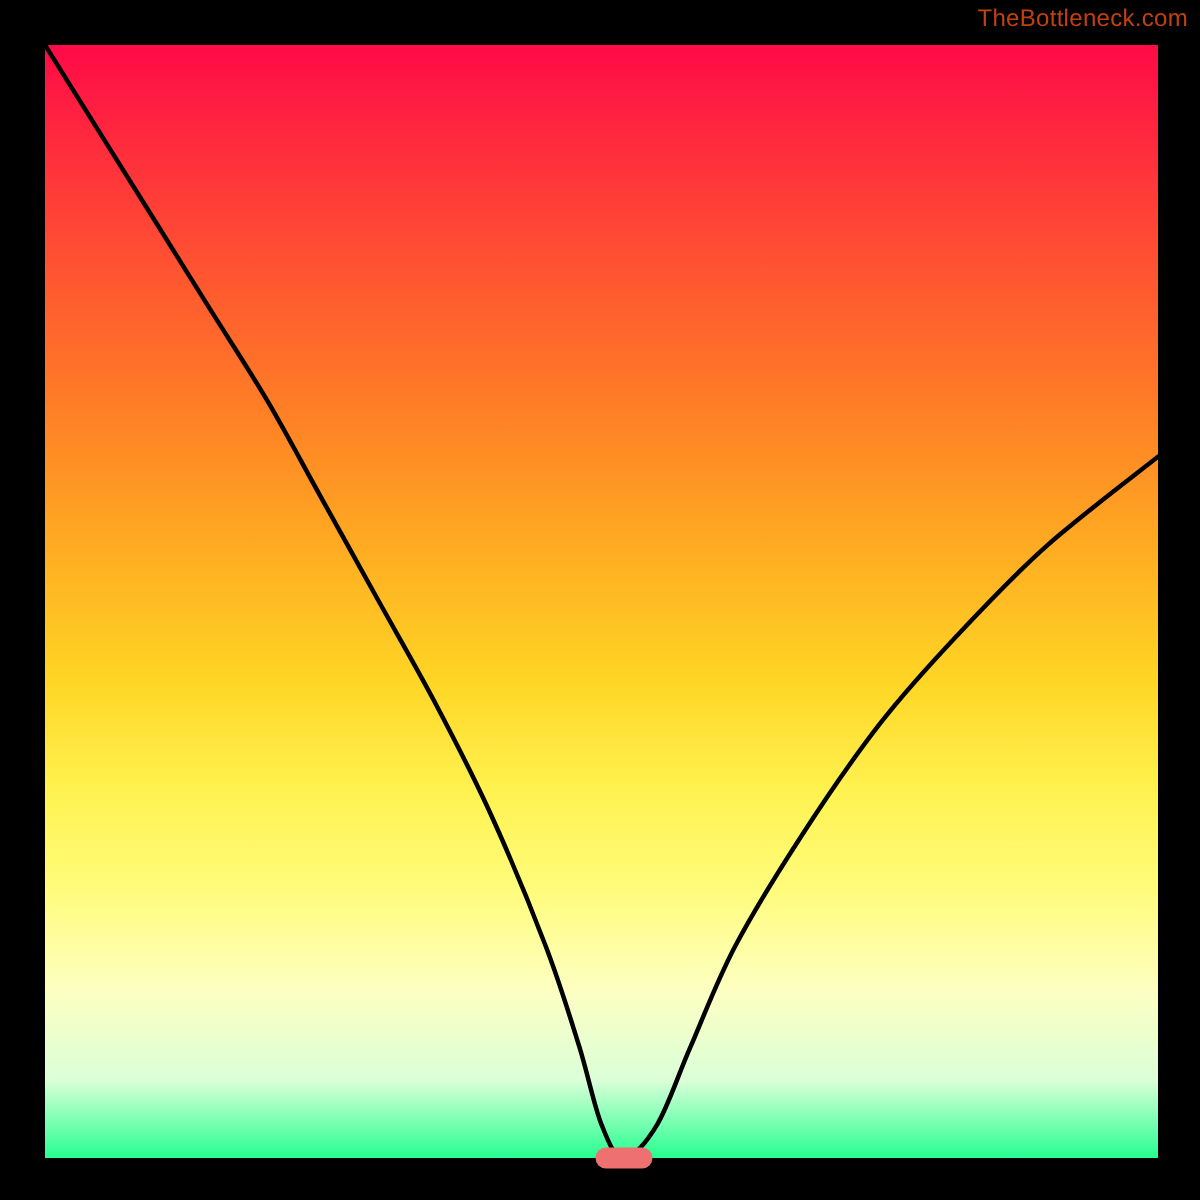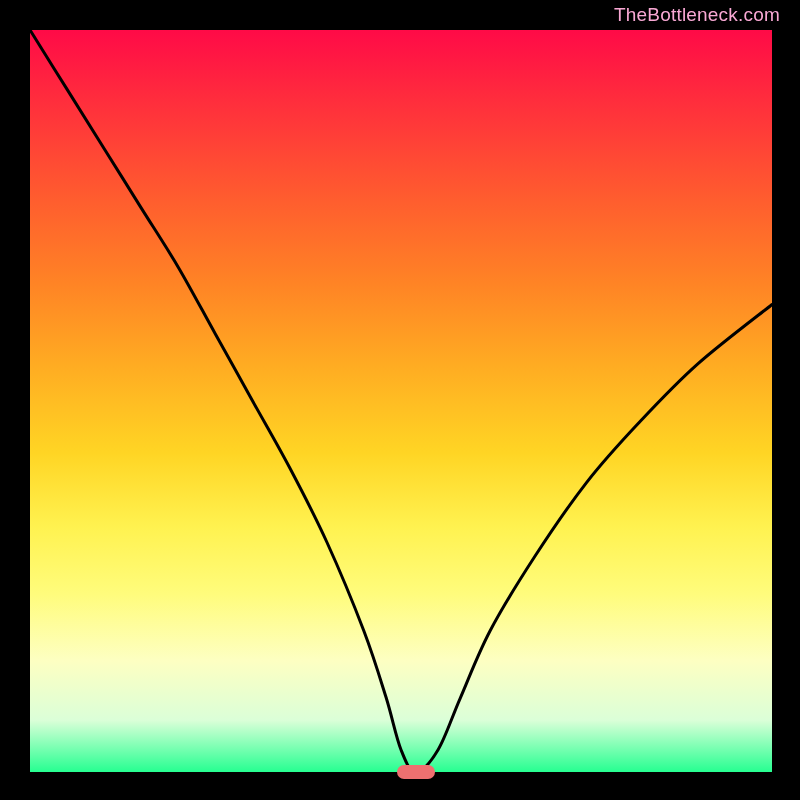--- a/index.html
+++ b/index.html
@@ -49,24 +49,24 @@
   .minimum-marker {
     position: absolute;
     width: 38px;
     height: 14px;
     background: #ee7070;
     border-radius: 7px;
   }
   .watermark {
     position: absolute;
     top: 4px;
-    right: 20px;
+    right: 8px;
     font-family: Arial, Helvetica, sans-serif;
-    font-size: 19px;
-    color: #f9a8d4;
+    font-size: 16px;
+    color: #c2410c;
     letter-spacing: 0.2px;
   }
 </style>
 </head>
 <body>
 
 <div class="frame">
   <div class="plot-area">
     <svg class="curve" viewBox="0 0 742 742" preserveAspectRatio="none">
       <path d="M 0.0 0.0 C 6.2 9.9, 24.7 39.6, 37.1 59.4 C 49.5 79.1, 61.8 98.9, 74.2 118.7 C 86.6 138.5, 98.9 158.3, 111.3 178.1 C 123.7 197.9, 136.0 216.4, 148.4 237.4 C 160.8 258.5, 173.1 282.0, 185.5 304.2 C 197.9 326.5, 210.2 348.7, 222.6 371.0 C 235.0 393.3, 247.3 414.3, 259.7 437.8 C 272.1 461.3, 284.4 484.8, 296.8 512.0 C 309.2 539.2, 324.0 575.0, 333.9 601.0 C 343.8 627.0, 350.0 648.0, 356.2 667.8 C 362.3 687.6, 366.1 707.4, 371.0 719.7 C 375.9 732.1, 379.7 742.0, 385.8 742.0 C 392.0 742.0, 400.7 732.1, 408.1 719.7 C 415.5 707.4, 421.7 687.6, 430.4 667.8 C 439.0 648.0, 447.7 624.5, 460.0 601.0 C 472.4 577.5, 488.5 551.6, 504.6 526.8 C 520.6 502.1, 539.2 474.9, 556.5 452.6 C 573.8 430.4, 589.9 413.0, 608.4 393.3 C 627.0 373.5, 645.5 353.7, 667.8 333.9 C 690.1 314.1, 729.6 284.4, 742.0 274.5" fill="none" stroke="#000000" stroke-width="3" stroke-linecap="round" stroke-linejoin="round"></path>

